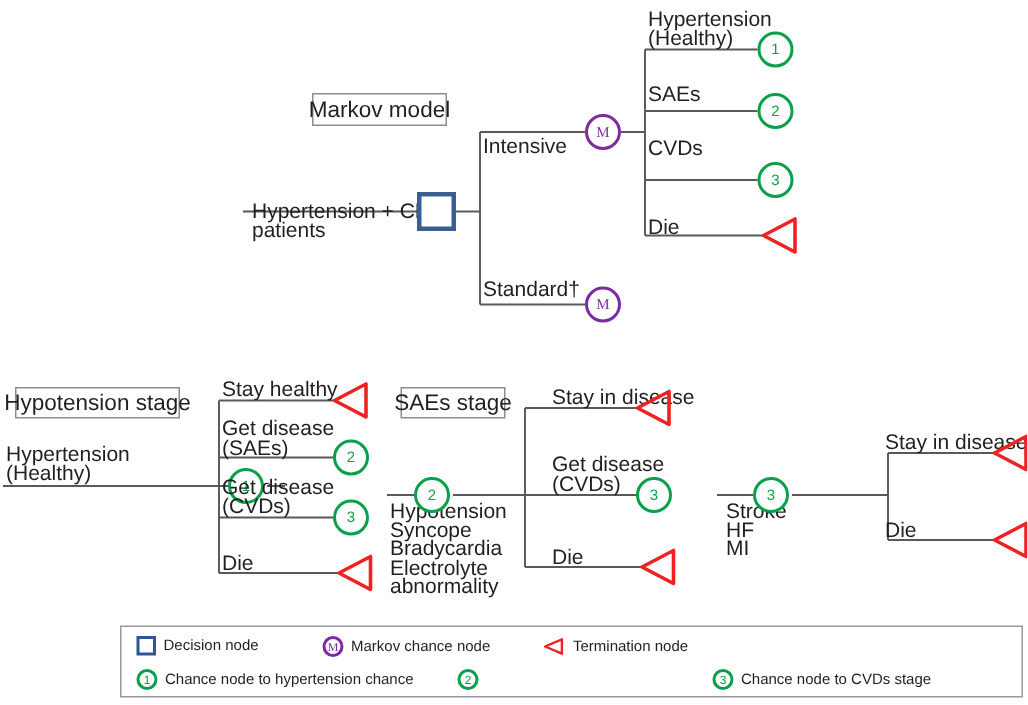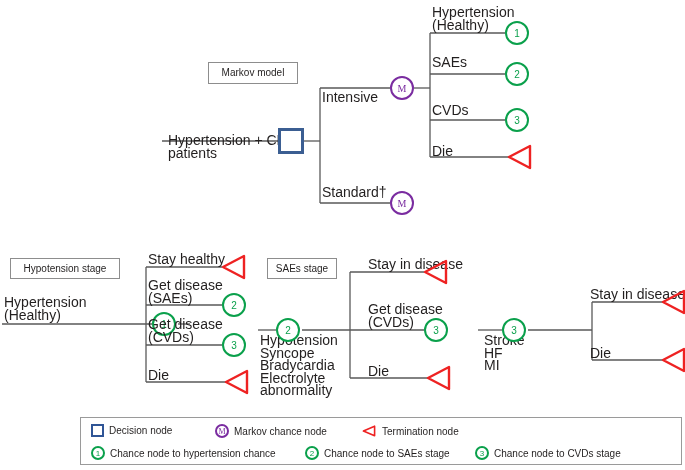--- a/index.html
+++ b/index.html
@@ -23,21 +23,21 @@
     font-size: 14px;
     line-height: 12.5px;
     color: #221f1f;
     white-space: pre;
   }
   .lbl.multi { white-space: pre-line; }
   .stagebox {
     position: absolute;
     border: 1px solid #8d8d8d;
     background: #ffffff;
-    font-size: 10px;
+    font-size: 15px;
     line-height: 1;
     color: #221f1f;
     display: flex;
     align-items: center;
     justify-content: center;
     padding: 0 6px;
     box-sizing: border-box;
     white-space: pre;
   }
   svg.wires {
@@ -203,21 +203,21 @@
 (Healthy)</div>
   <div class="node ch-node" style="left:505px; top:21px; width:24px; height:24px;">
     <span>1</span>
   </div>
 
   <div class="lbl" style="left:432px; top:56px;">SAEs</div>
   <div class="node ch-node" style="left:505px; top:62px; width:24px; height:24px;">
     <span>2</span>
   </div>
 
-  <div class="lbl" style="left:432px; top:104px;">CVDs</div>
+  <div class="lbl" style="left:432px; top:92px;">CVDs</div>
   <div class="node ch-node" style="left:505px; top:108px; width:24px; height:24px;">
     <span>3</span>
   </div>
 
   <div class="lbl" style="left:432px; top:145px;">Die</div>
   <svg class="term-node" style="left:505px; top:143px; width:28px; height:28px;" viewBox="0 0 28 28">
     <polygon points="25,3 25,25 4,14" fill="none" stroke="#ee2222" stroke-width="2.4" stroke-linejoin="round"></polygon>
   </svg>
 
   <div class="stagebox" style="left:10px; top:258px; width:110px; height:21px;">
@@ -320,21 +320,20 @@
       <span class="txt">Termination node</span>
     </div>
 
     <div class="leg-item" style="left:10px; top:28px;">
       <span class="leg-circ-g">1</span>
       <span class="txt">Chance node to hypertension chance</span>
     </div>
 
     <div class="leg-item" style="left:224px; top:28px;">
       <span class="leg-circ-g">2</span>
-      <span class="txt">Chance node to SAEs stage</span>
     </div>
 
     <div class="leg-item" style="left:394px; top:28px;">
       <span class="leg-circ-g">3</span>
       <span class="txt">Chance node to CVDs stage</span>
     </div>
   </div>
 
 </div>
 

